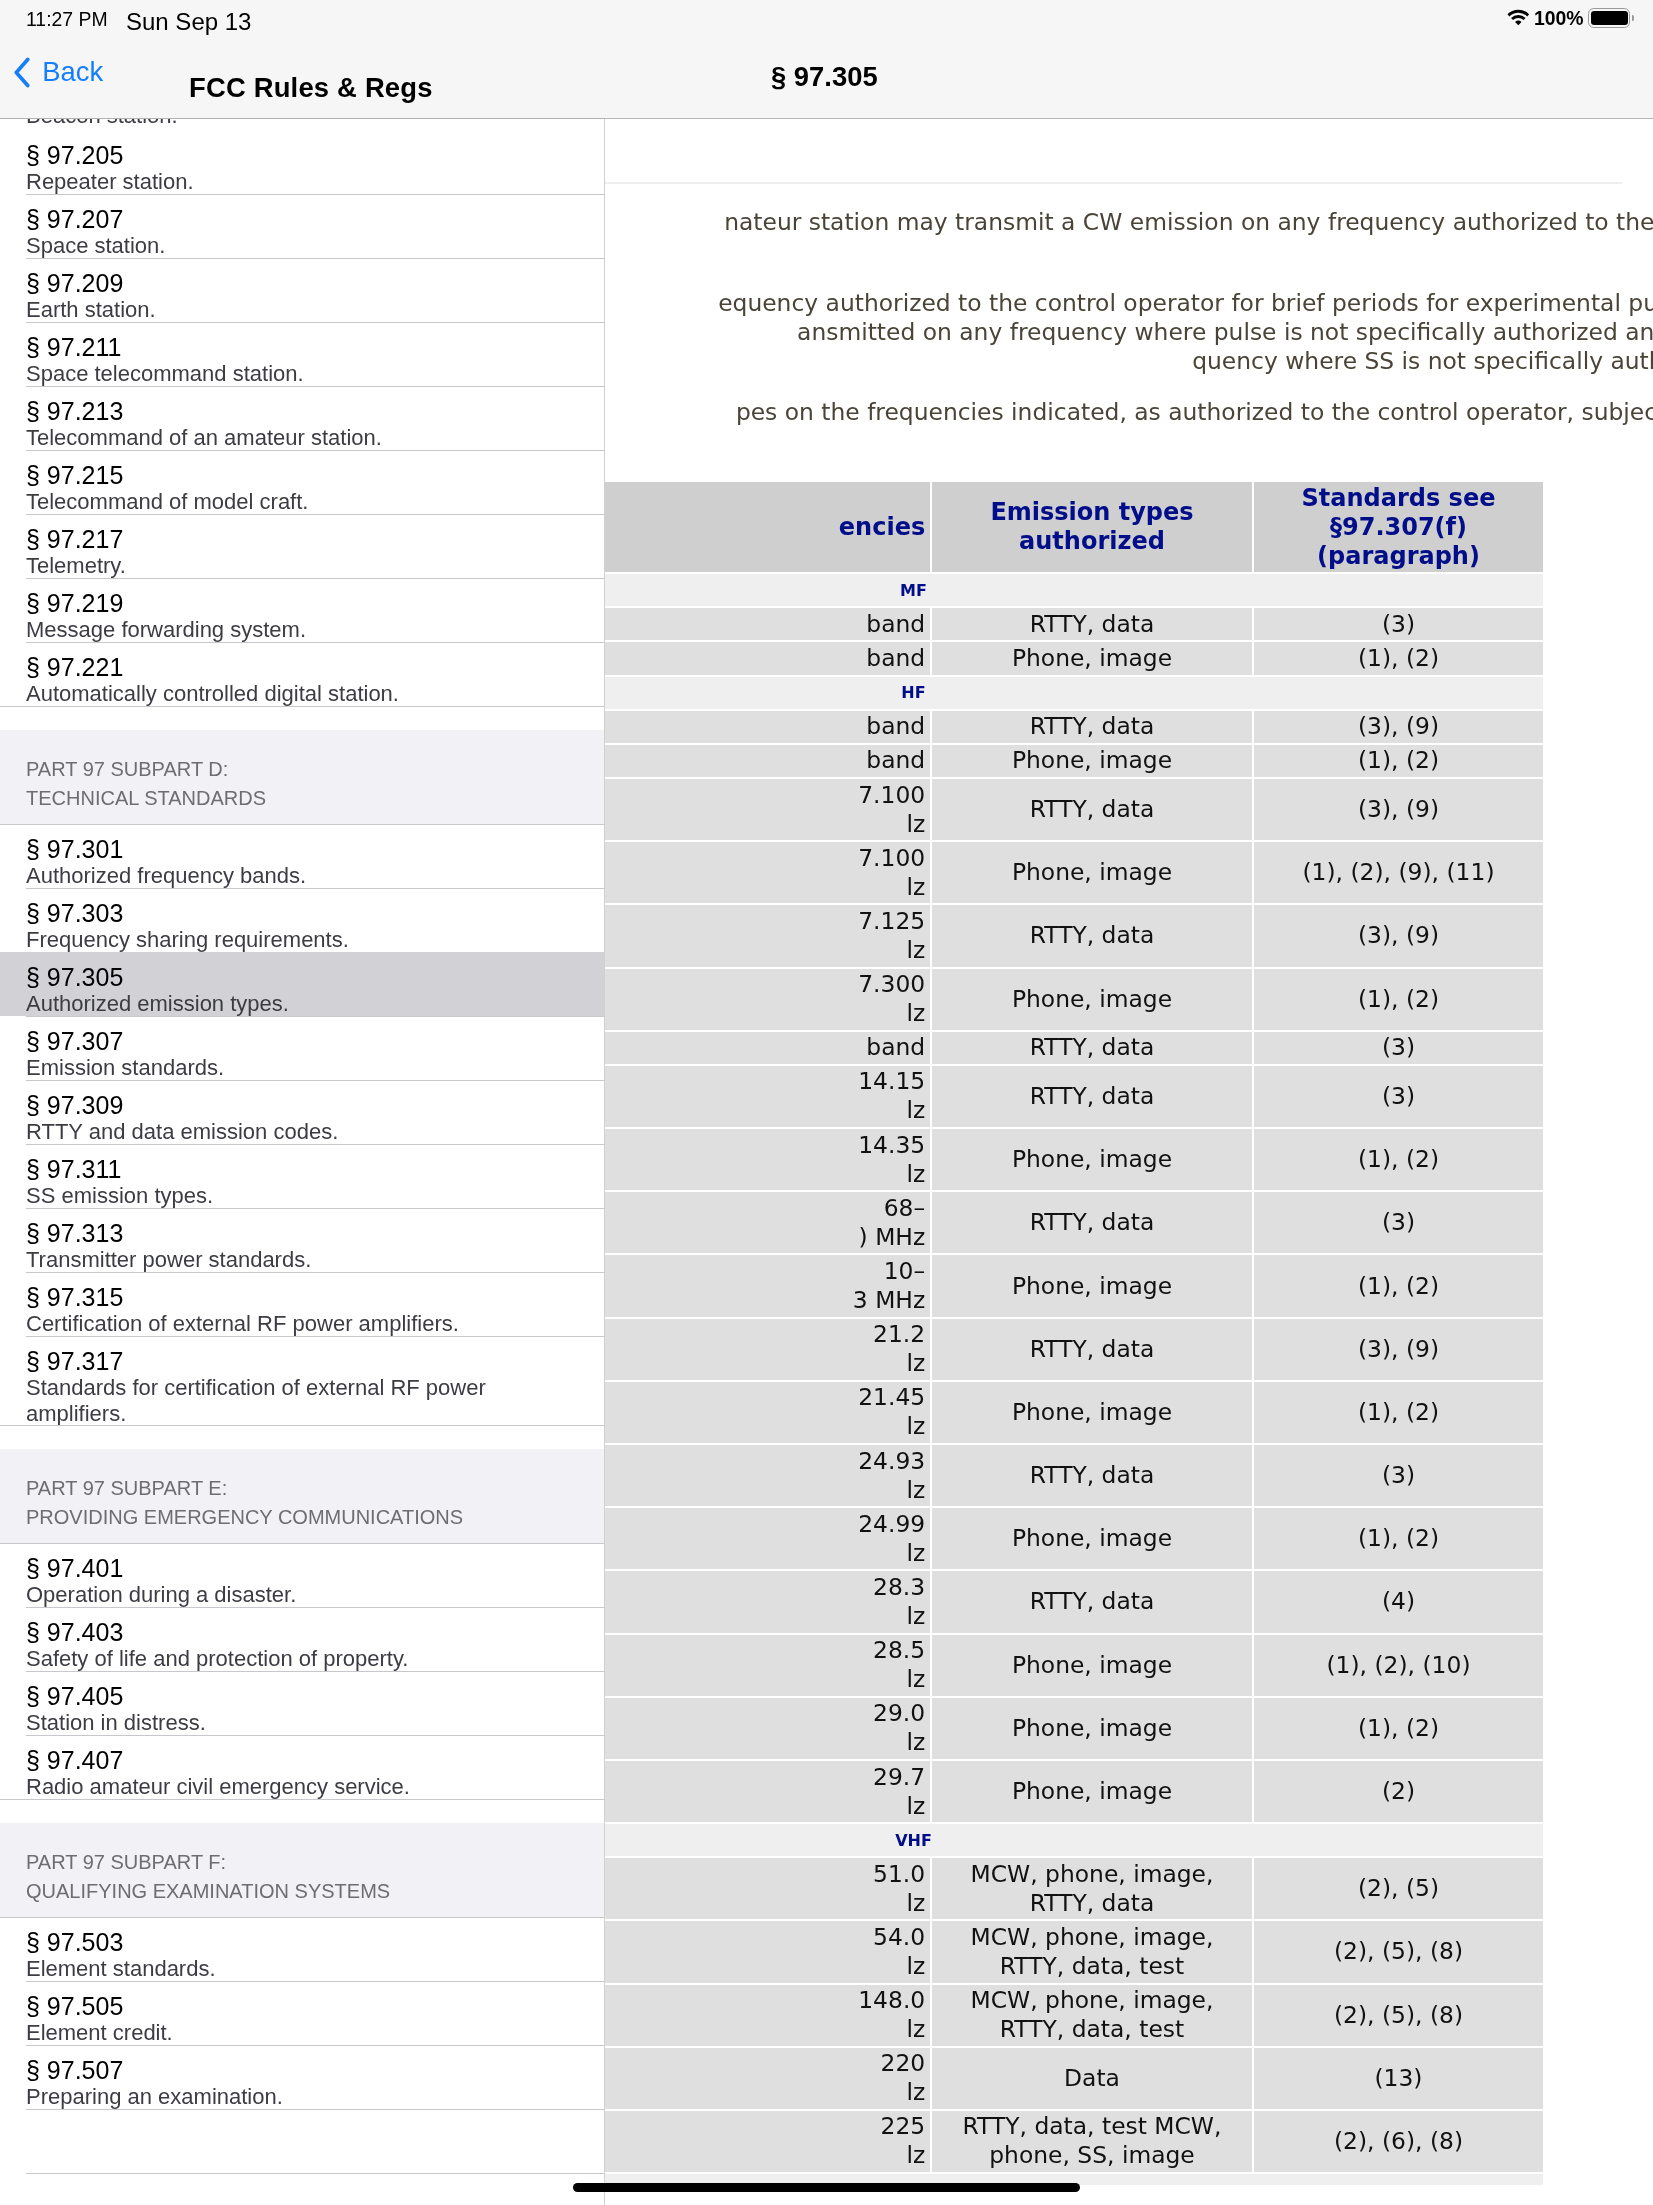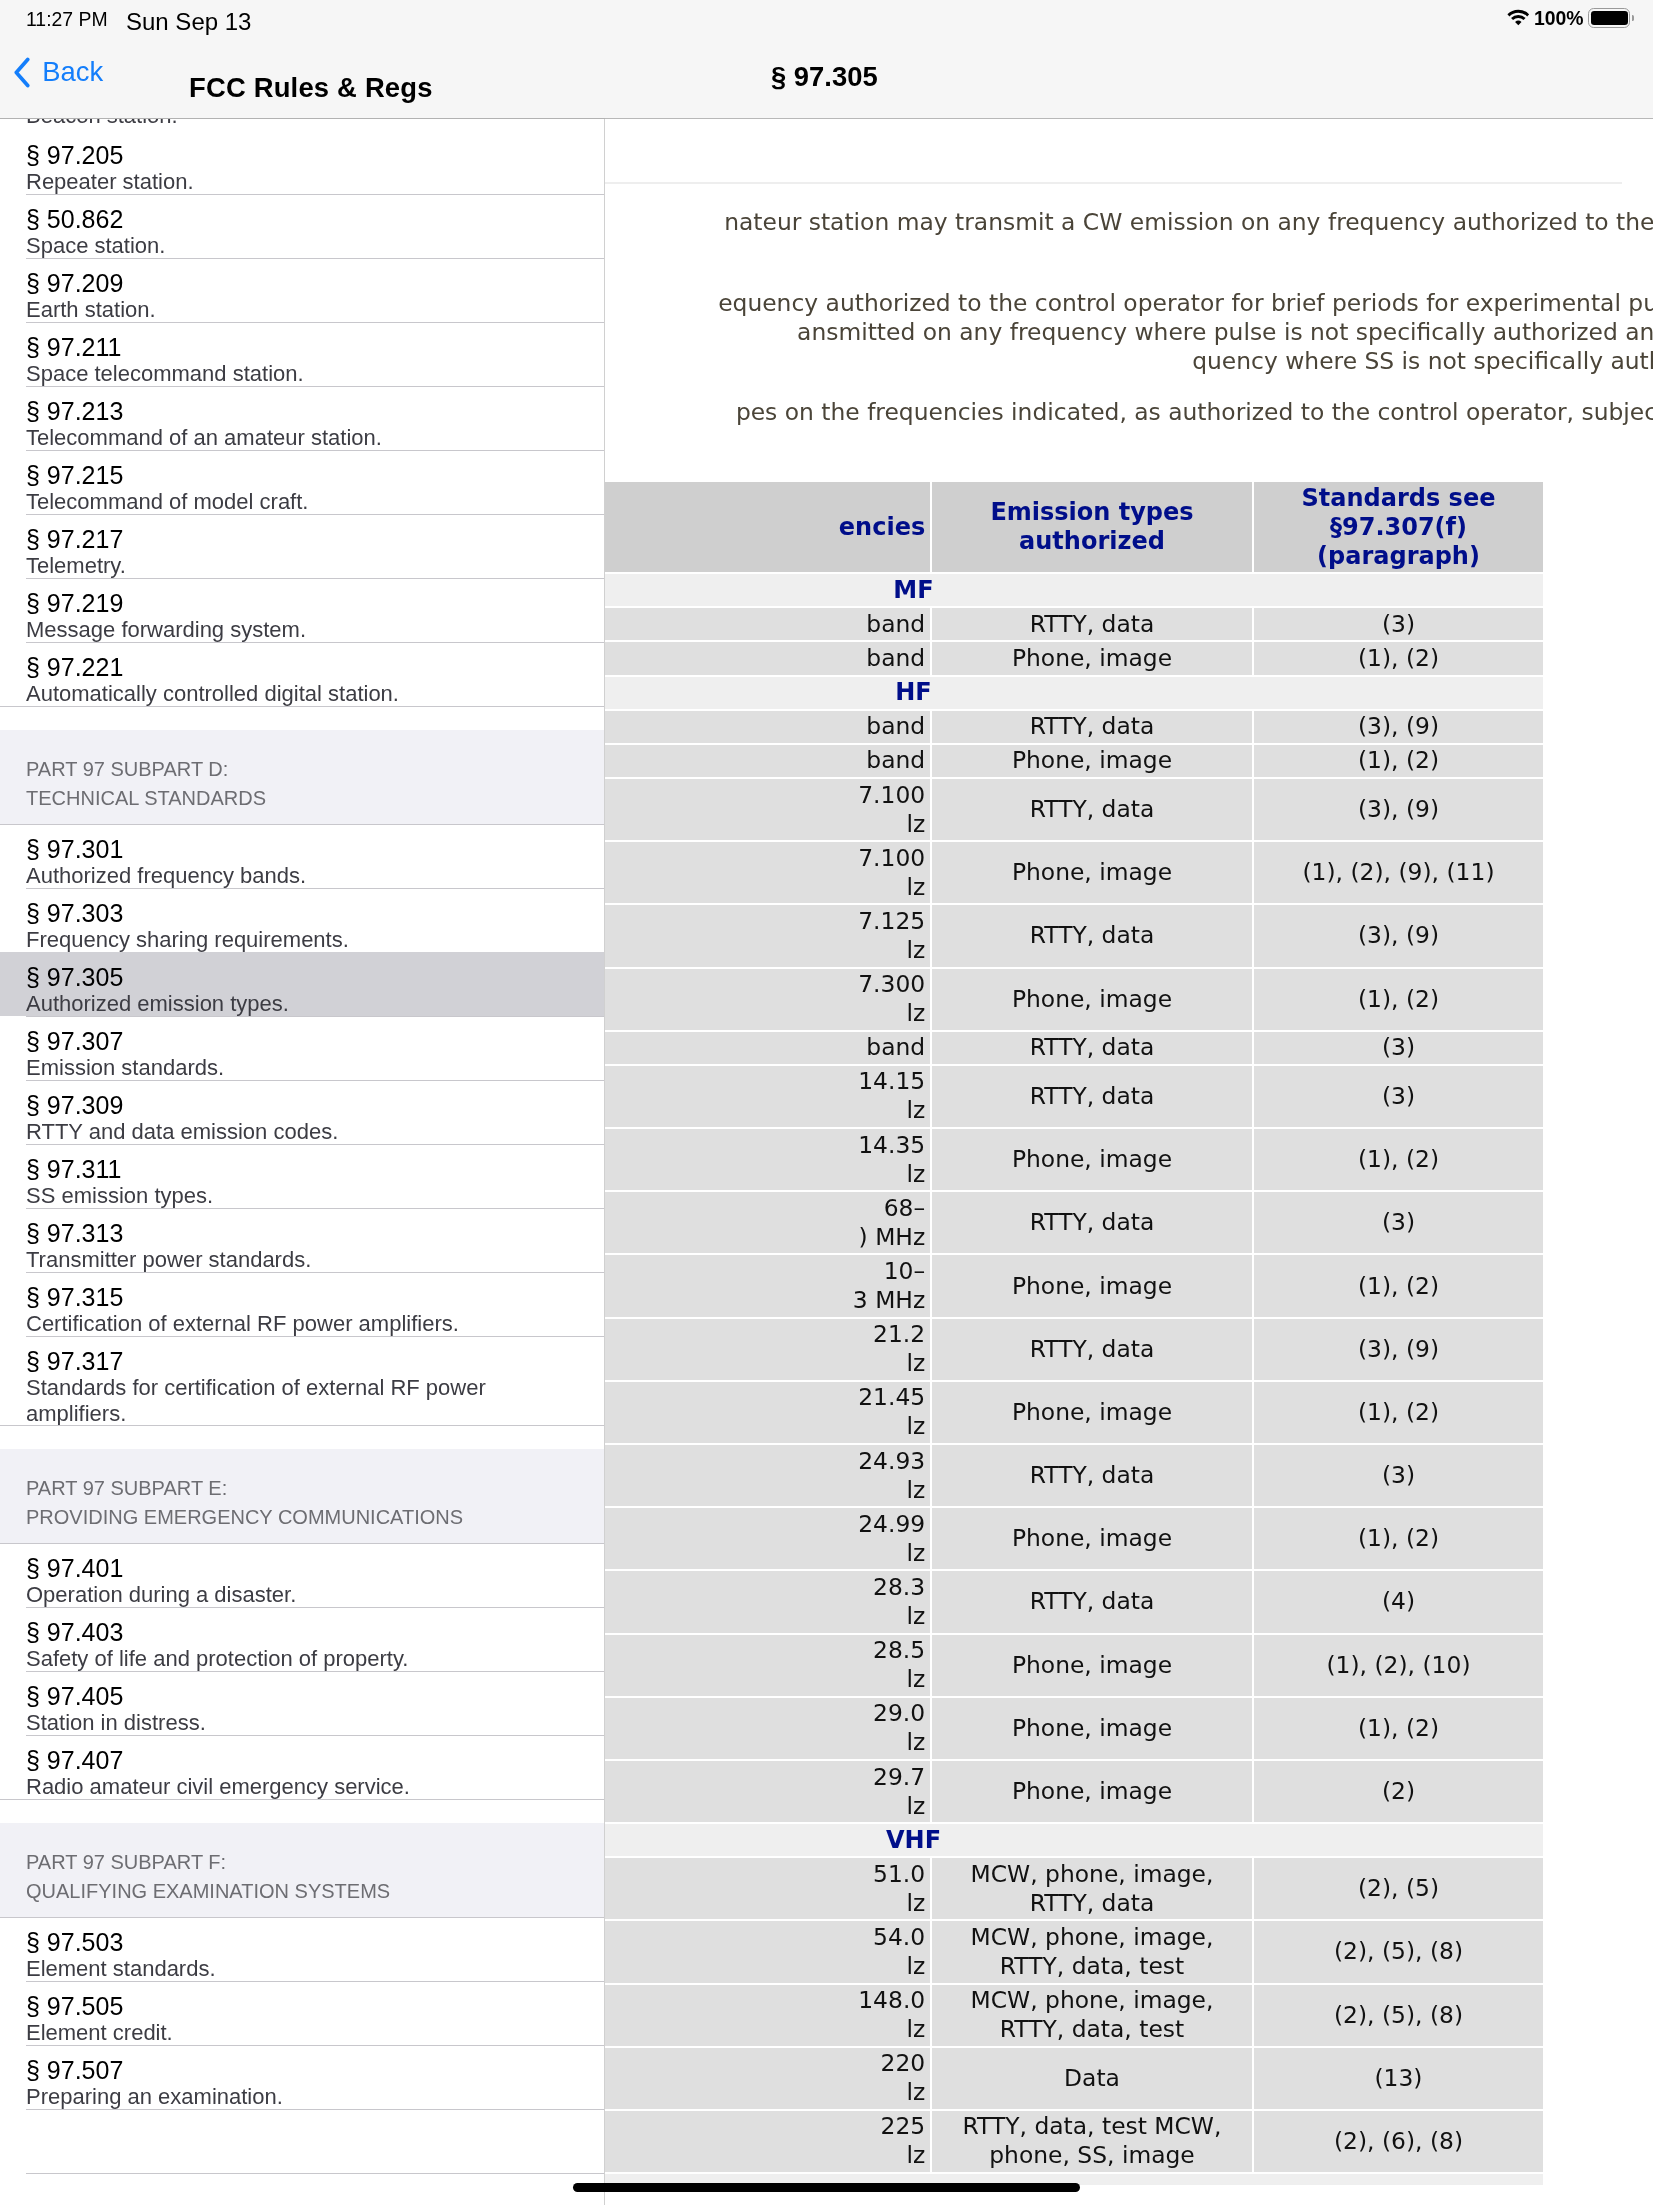--- a/index.html
+++ b/index.html
@@ -44,21 +44,21 @@
 
   
   .detail { position: absolute; left: 605px; top: 119px; width: 1048px; height: 2086px; background: #fff; overflow: hidden; }
   .detail-inner { position: absolute; left: -323px; top: 0; width: 1614px; }
   .rule-line { position: absolute; left: 323px; top: 63px; width: 1017px; height: 2.4px; background: #eeeeee; }
   .para { position: absolute; left: 0; width: 1461px; text-align: right; font-family: "DejaVu Sans", sans-serif; font-size: 23.4px; color: #4a4438; line-height: 29px; white-space: nowrap; }
 
   table.emis { position: absolute; left: 0; top: 361px; border-collapse: separate; border-spacing: 2.4px; font-family: "DejaVu Sans", sans-serif; background: #fff; }
   table.emis td, table.emis th { background: #dfdfdf; text-align: center; font-size: 23.4px; color: #111; line-height: 29px; padding: 1.6px 4.8px; }
   table.emis th { background: #cfcfcf; color: #000e8a; font-weight: bold; font-size: 24px; height: 87px; }
-  table.emis td.band { background: #efefef; color: #000e8a; font-weight: bold; font-size: 24px; height: 32px; padding: 0; }
+  table.emis td.band { background: #efefef; color: #000e8a; font-weight: bold; font-size: 16px; height: 32px; padding: 0; }
   col.c-freq { width: 646px; }
   col.c-emis { width: 320px; }
   col.c-std { width: 289px; }
   td.freq { text-align: right !important; padding-right: 4.8px !important; white-space: pre-line; }
   tr.r1 td { height: 31px; }
   tr.r2 td { height: 61px; }
   .tbl-foot td { background: #efefef !important; height: 11.3px; padding: 0 !important; }
 
   .home-indicator { position: absolute; left: 573px; top: 2183px; width: 507px; height: 9px; background: #000; border-radius: 4.8px; z-index: 20; }
 </style>
@@ -98,21 +98,21 @@
 <div class="sidebar">
   <div class="row partial">
     <div class="row-desc">Beacon station.</div>
   </div>
 
   <div class="row">
       <div class="row-code">§ 97.205</div>
       <div class="row-desc">Repeater station.</div>
     </div>
   <div class="row">
-      <div class="row-code">§ 50.862</div>
+      <div class="row-code">§ 97.207</div>
       <div class="row-desc">Space station.</div>
     </div>
   <div class="row">
       <div class="row-code">§ 97.209</div>
       <div class="row-desc">Earth station.</div>
     </div>
   <div class="row">
       <div class="row-code">§ 97.211</div>
       <div class="row-desc">Space telecommand station.</div>
     </div>

